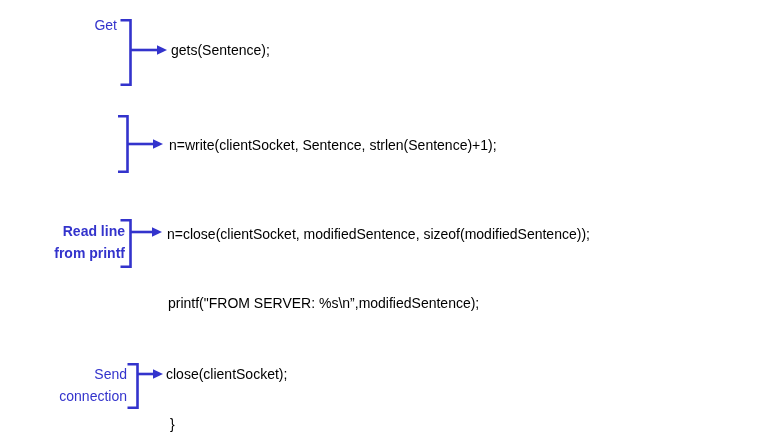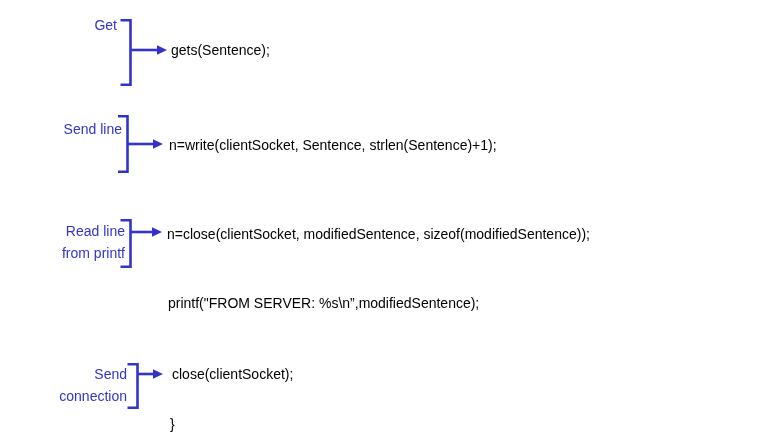--- a/index.html
+++ b/index.html
@@ -91,33 +91,32 @@
       <line class="blue-stroke" x1="137.5" y1="374" x2="154" y2="374"></line>
       <path class="blue-fill" d="M153,369.2 L163,374 L153,378.8 Z"></path>
     </g>
   </svg>
 
   <div class="annotation-label" style="top:14px; right:645px;">
     <div>Get</div>
   </div>
 
   <div class="annotation-label" style="top:118px; right:640px;">
-    <div>Send line</div>
   </div>
 
-  <div class="annotation-label" style="top:220px; right:637px;">
+  <div class="annotation-label" style="top:220px; right:637px;font-weight:bold;">
     <div>Read line</div>
     <div>from printf</div>
   </div>
 
   <div class="annotation-label" style="top:363px; right:635px;">
     <div>Send</div>
     <div>connection</div>
   </div>
 
   <div class="code-line" style="top:39px; left:171px;">gets(Sentence);</div>
   <div class="code-line" style="top:134px; left:169px;text-align:right;">n=write(clientSocket, Sentence, strlen(Sentence)+1);</div>
   <div class="code-line" style="top:223px; left:167px;">n=close(clientSocket, modifiedSentence, sizeof(modifiedSentence));</div>
   <div class="code-line" style="top:292px; left:168px;">printf("FROM SERVER: %s\n”,modifiedSentence);</div>
-  <div class="code-line" style="top:363px; left:172px;">close(clientSocket);</div>
+  <div class="code-line" style="top:363px; left:166px;">close(clientSocket);</div>
   <div class="code-line" style="top:413px; left:170px;">}</div>
 
 </div>
 
 </body></html>

